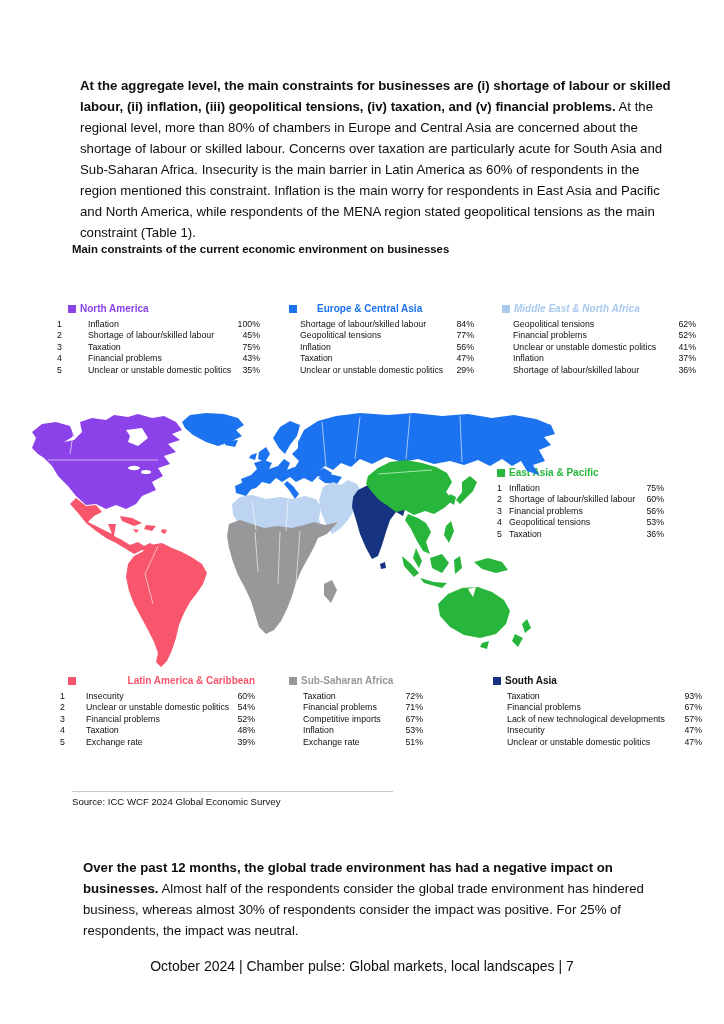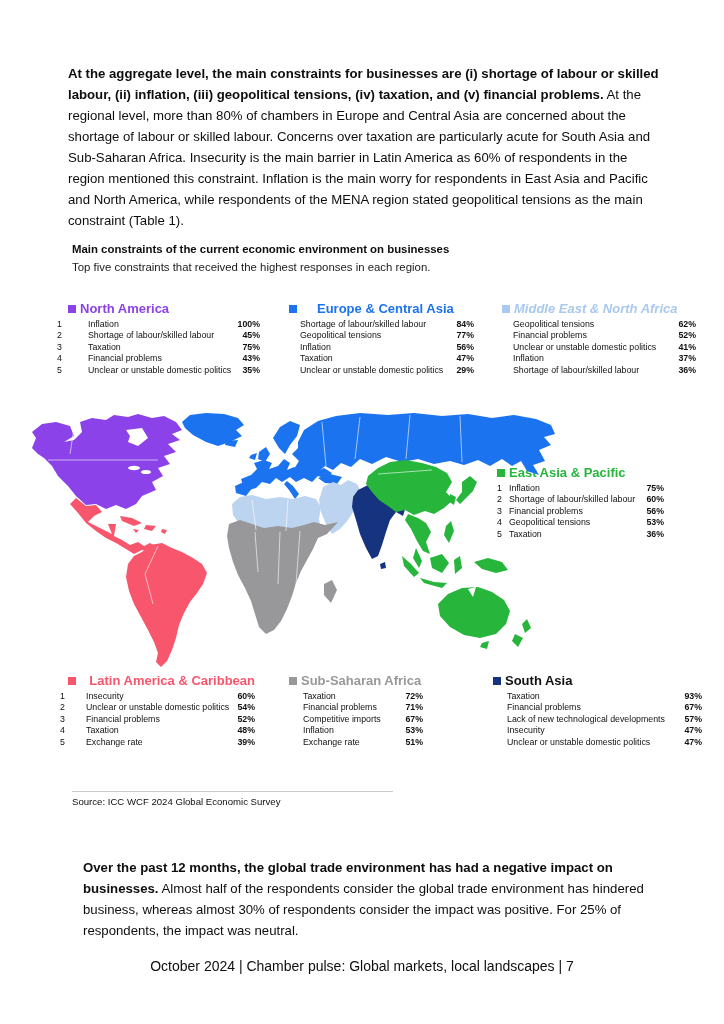--- a/index.html
+++ b/index.html
@@ -1,52 +1,51 @@
 <!DOCTYPE html>
 <html><head>
 <meta charset="utf-8">
 <style>
   html,body{margin:0;padding:0;background:#ffffff;}
   .page{position:relative;width:724px;height:1024px;background:#ffffff;overflow:hidden;
         font-family:"Liberation Sans",sans-serif;color:#0e0e0e;}
-  .intro{position:absolute;left:68px;top:63px;width:596px;font-size:13.2px;line-height:21px;margin:0;}
+  .intro{position:absolute;left:68px;top:63px;width:596px;font-size:13.2px;line-height:21px;margin:12px;}
   .intro b{font-weight:700;}
   .outro{position:absolute;left:68px;top:842px;width:600px;font-size:13.2px;line-height:21px;margin:15px;}
   .outro b{font-weight:700;}
   .fig-title{position:absolute;left:72px;top:243px;font-size:11.4px;font-weight:700;margin:0;}
   .fig-sub{position:absolute;left:72px;top:261px;font-size:11.4px;margin:0;color:#1a1a1a;}
   .tbl{position:absolute;font-size:8.8px;color:#101010;}
-  .thead{display:flex;align-items:center;gap:4px;font-weight:700;font-size:13px;height:9px;}
+  .thead{display:flex;align-items:center;gap:4px;font-weight:700;font-size:10px;height:9px;}
   .sq{width:8px;height:8px;flex:0 0 8px;display:inline-block;}
   .rows{margin-top:6px;}
   .trow{display:flex;align-items:baseline;height:11.4px;}
   .num{flex:0 0 26px;}
   .lbl{flex:1;white-space:nowrap;}
-  .val{text-align:right;white-space:nowrap;font-weight:bold;}
+  .val{text-align:right;white-space:nowrap;}
   .t-na{left:55px;top:304px;width:205px;}  .t-na .thead{padding-left:13px;} .t-na .trow{padding-left:2px;} .t-na .num{flex-basis:31px;}
   .t-eca{left:287px;top:304px;width:187px;} .t-eca .thead{padding-left:2px;gap:20px;} .t-eca .trow{padding-left:13px;}
   .t-mena{left:500px;top:304px;width:196px;} .t-mena .thead{padding-left:2px;font-style:italic;} .t-mena .trow{padding-left:13px;}
   .t-eap{left:493px;top:468px;width:171px;} .t-eap .thead{padding-left:4px;} .t-eap .trow{padding-left:4px;} .t-eap .num{flex-basis:12px;}
   .t-lac{left:55px;top:676px;width:200px;}  .t-lac .thead{padding-left:13px;justify-content:space-between;} .t-lac .trow{padding-left:5px;} .t-lac .num{flex-basis:26px;}
   .t-ssa{left:287px;top:676px;width:136px;} .t-ssa .thead{padding-left:2px;} .t-ssa .trow{padding-left:16px;}
   .t-sa{left:491px;top:676px;width:211px;}  .t-sa .thead{padding-left:2px;}  .t-sa .trow{padding-left:16px;}
   .map{position:absolute;left:30px;top:412px;}
   .src-line{position:absolute;left:72px;top:791px;width:321px;height:0;border-top:1px solid #c9c9c9;}
   .src-text{position:absolute;left:72px;top:796px;font-size:9.6px;margin:0;}
   .footer{position:absolute;left:0;top:958px;width:724px;text-align:center;font-size:14px;}
 </style>
 </head>
 <body>
 
 <div class="page">
 
   <p class="intro"><b>At the aggregate level, the main constraints for businesses are (i) shortage of labour or skilled labour, (ii) inflation, (iii) geopolitical tensions, (iv) taxation, and (v) financial problems.</b><span> At the regional level, more than 80% of chambers in Europe and Central Asia are concerned about the shortage of labour or skilled labour. Concerns over taxation are particularly acute for South Asia and Sub-Saharan Africa. Insecurity is the main barrier in Latin America as 60% of respondents in the region mentioned this constraint. Inflation is the main worry for respondents in East Asia and Pacific and North America, while respondents of the MENA region stated geopolitical tensions as the main constraint (Table 1).</span></p>
 
   <p class="fig-title">Main constraints of the current economic environment on businesses</p>
-  <p class="fig-sub">Top five constraints that received the highest responses in each region.</p>
 
   <div class="tbl t-na">
       <div class="thead">
         <span class="sq" style="background: rgb(139, 66, 232);"></span>
         <span style="color: rgb(139, 66, 232);">North America</span>
       </div>
       <div class="rows">
         <div class="trow">
           <span class="num">1</span>
           <span class="lbl">Inflation</span>

